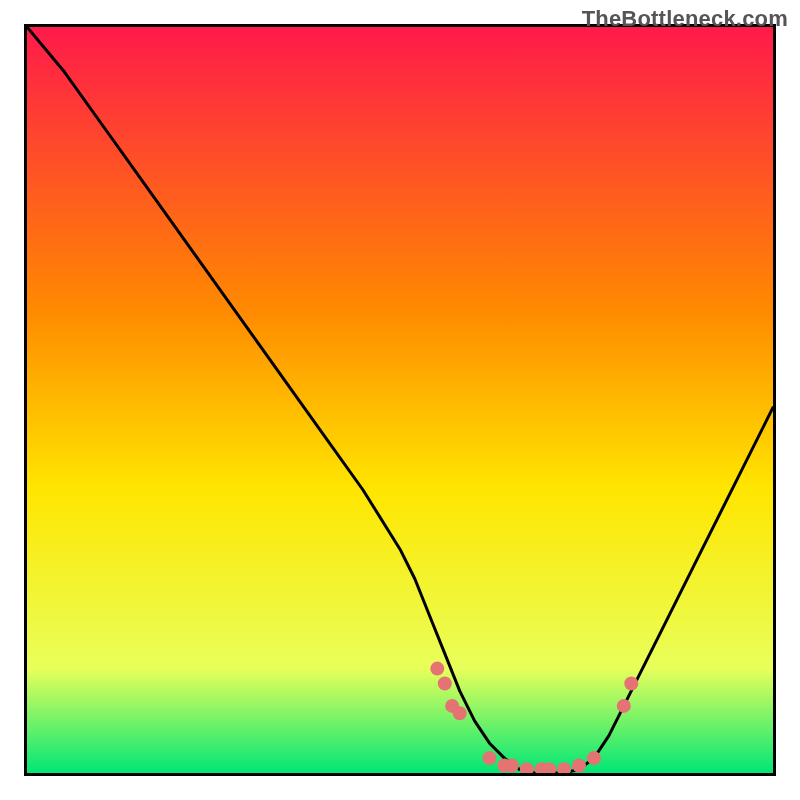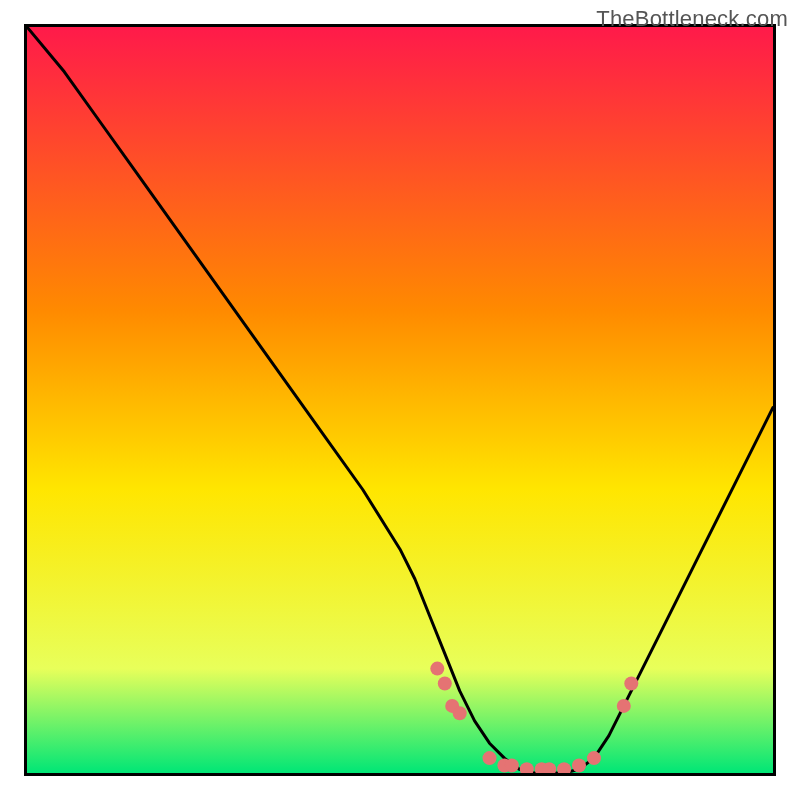--- a/index.html
+++ b/index.html
@@ -14,21 +14,21 @@
   .chart-outer {
     position: relative;
     width: 800px;
     height: 800px;
   }
   .watermark {
     position: absolute;
     top: 6px;
     right: 12px;
     font-size: 22px;
-    font-weight: 400;
+    font-weight: 700;
     color: #555555;
     letter-spacing: 0.2px;
     z-index: 20;
   }
   .plot-box {
     position: absolute;
     left: 24px;
     top: 24px;
     width: 752px;
     height: 752px;

